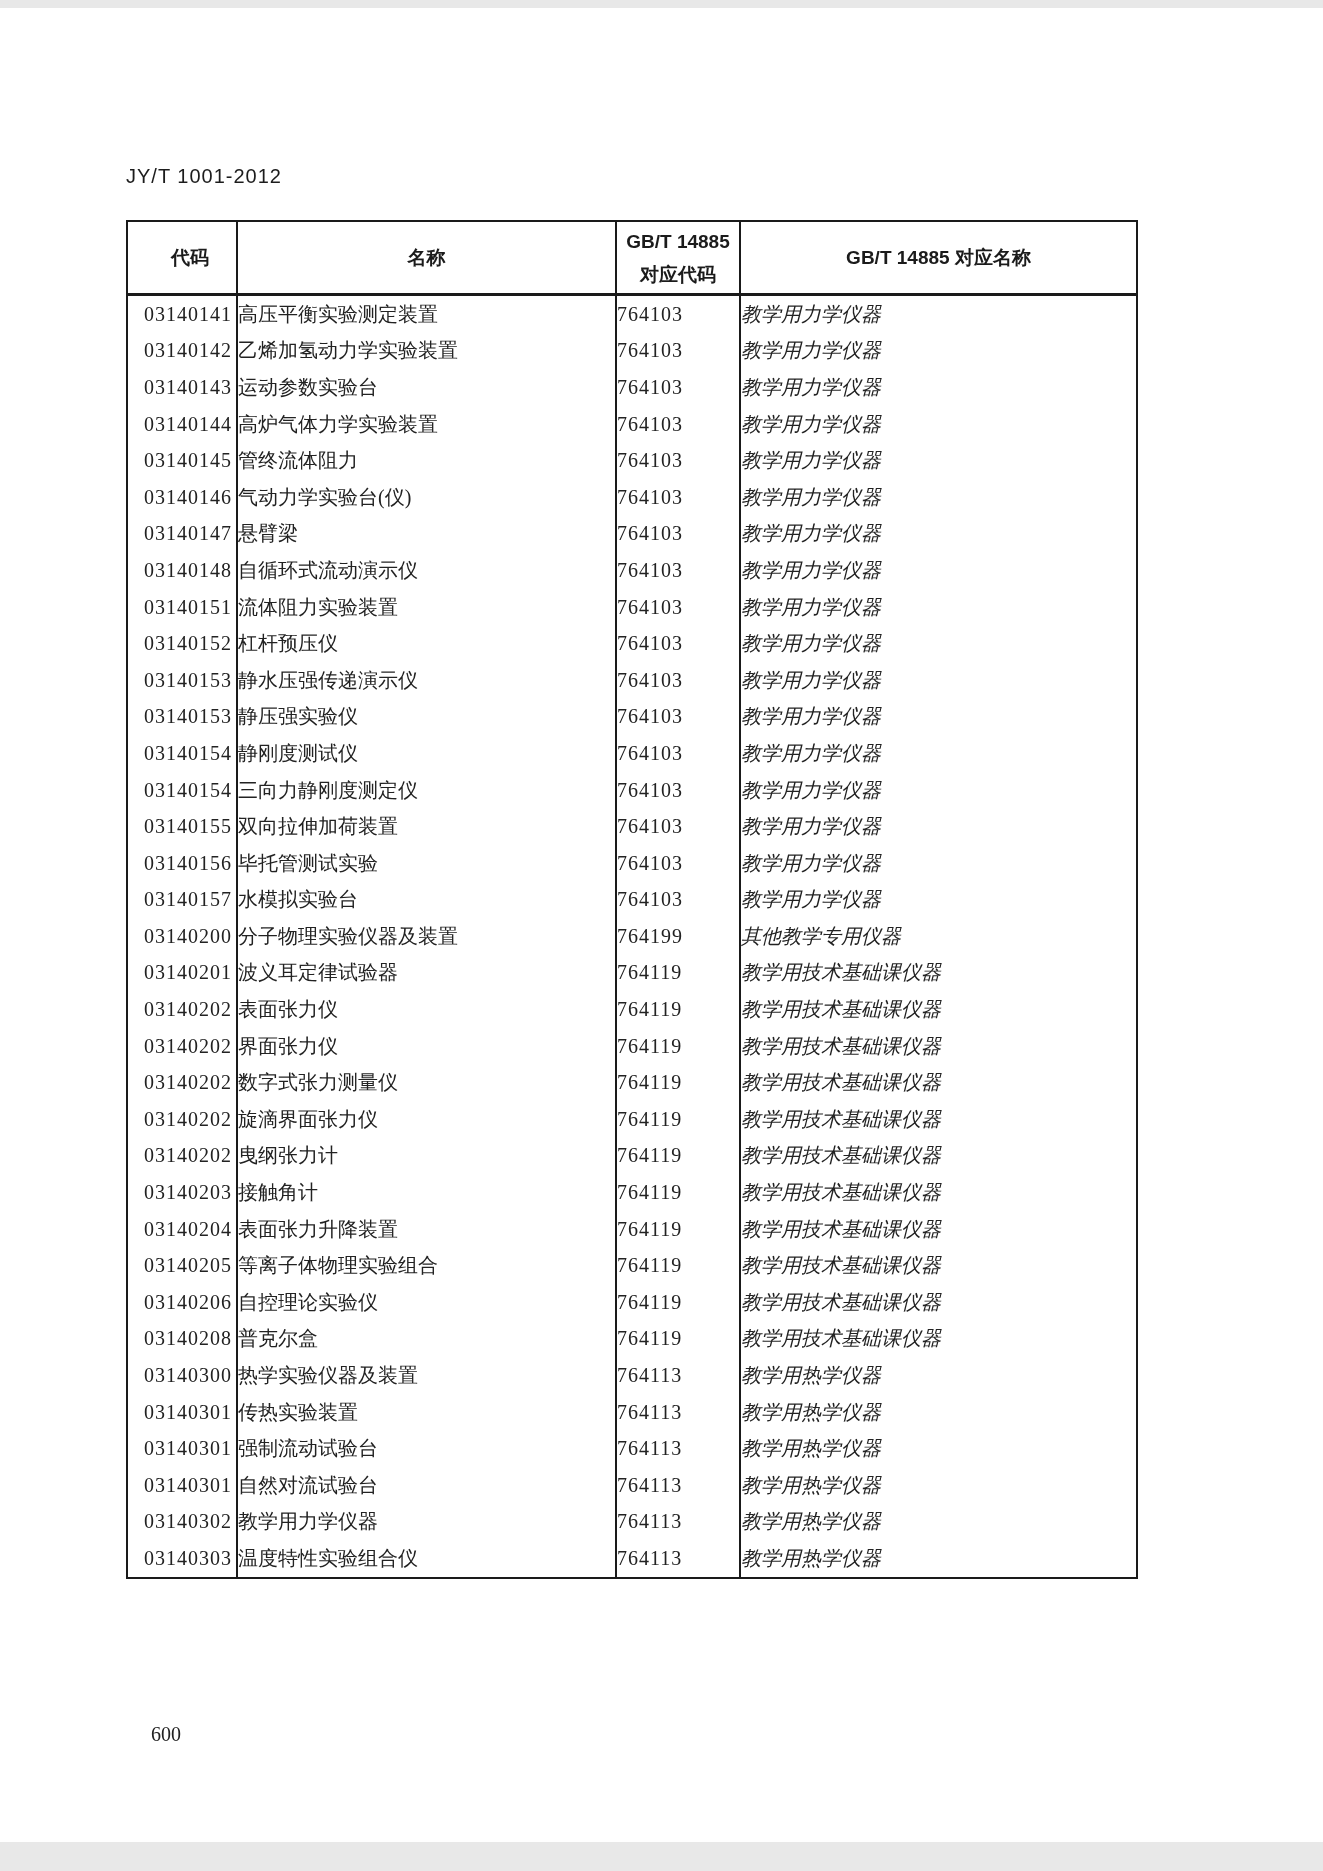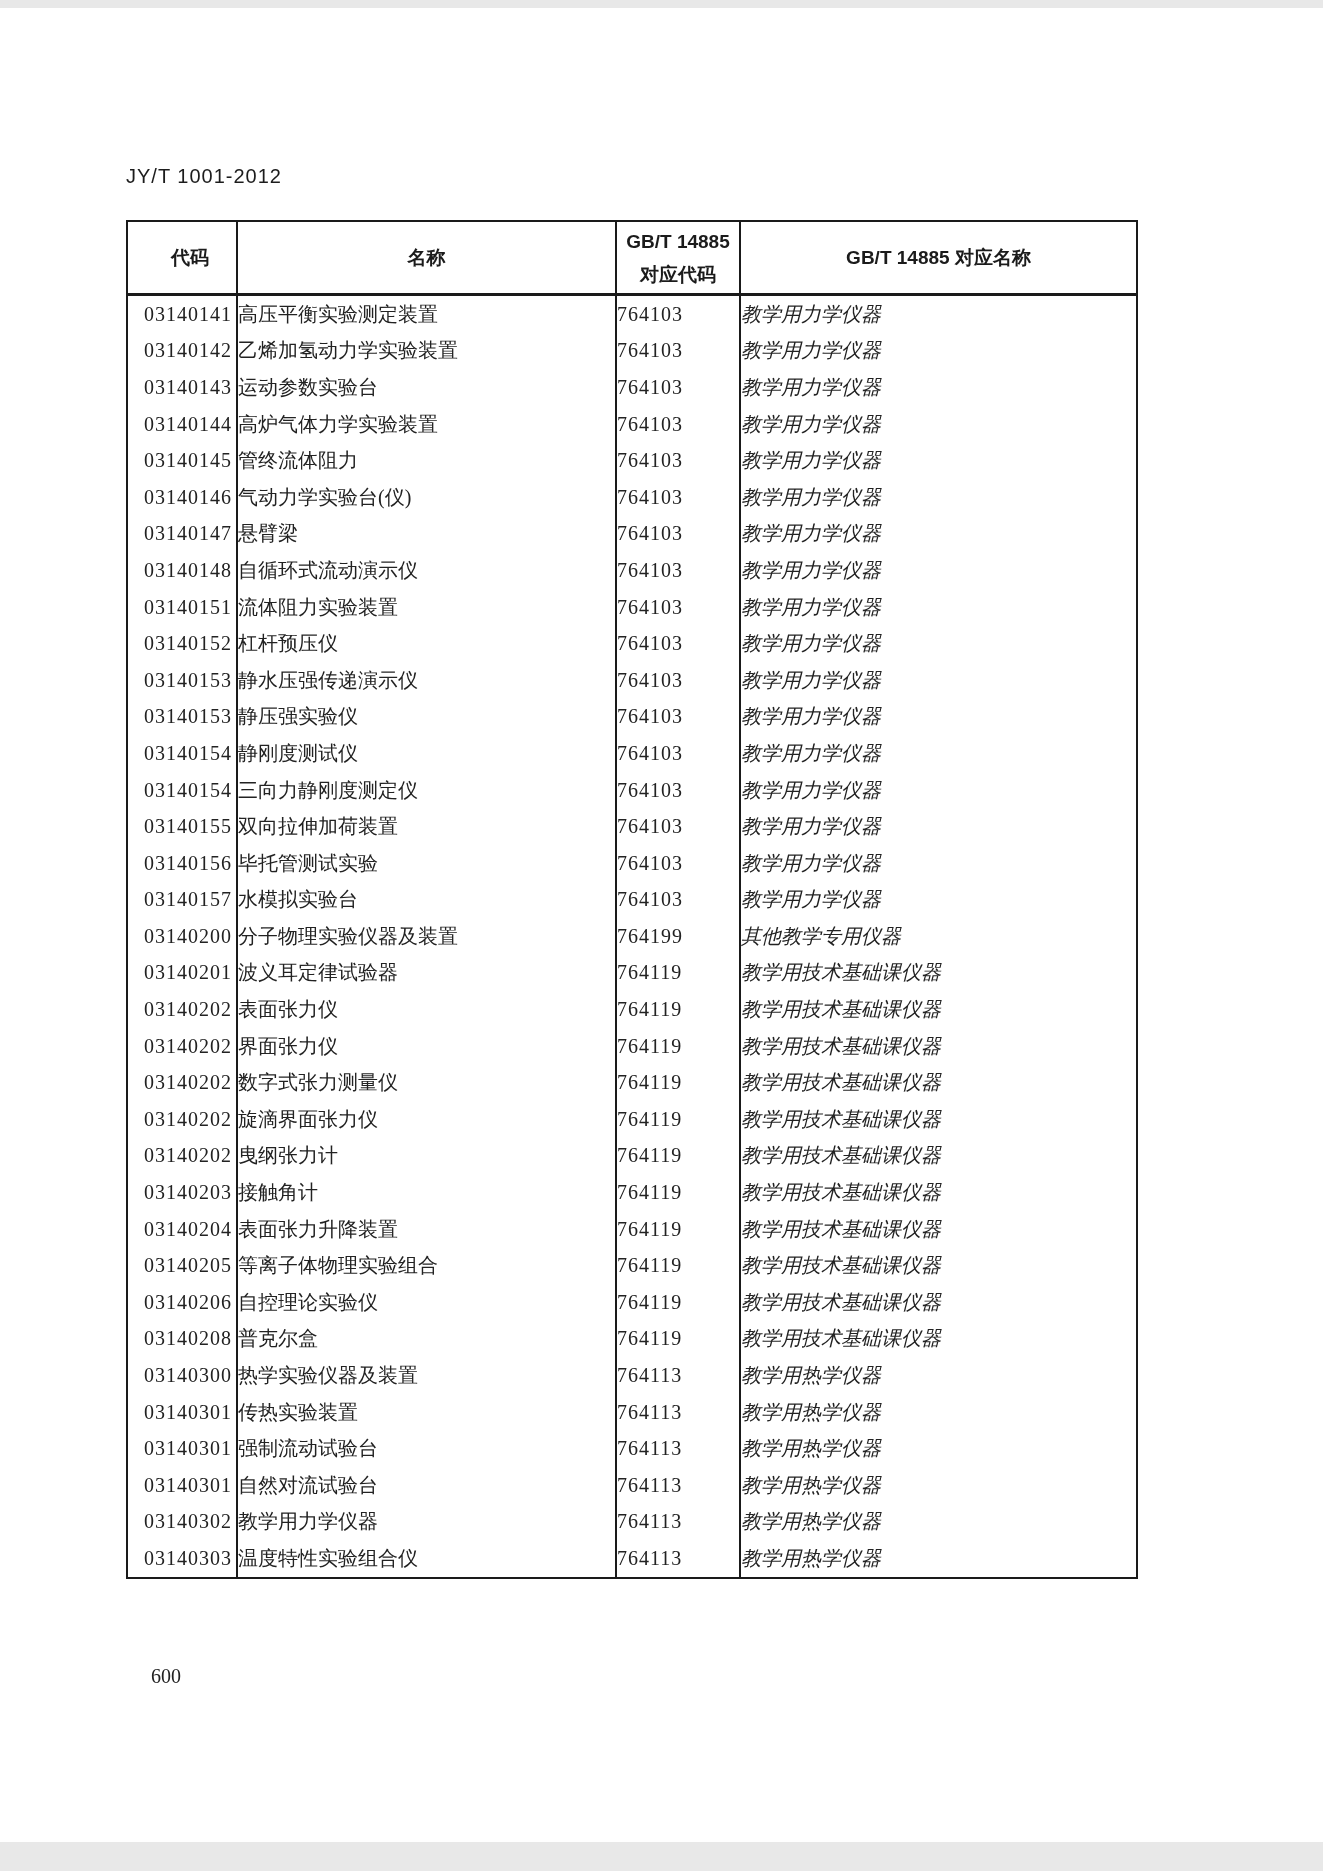--- a/index.html
+++ b/index.html
@@ -68,21 +68,21 @@
     vertical-align: middle;
     color: #222222;
   }
   td.cell-code   { padding-left: 3px; letter-spacing: 1px; }
   td.cell-name   { padding-left: 5px; }
   td.cell-gbt-code { padding-left: 4px; letter-spacing: 1px; }
   td.cell-gbt-name { padding-left: 8px; font-style: italic; }
   .page-number {
     position: absolute;
     left: 151px;
-    top: 1657px;
+    top: 1715px;
     font-family: "Liberation Serif", "DejaVu Serif", serif;
     font-size: 20px;
     color: #222222;
   }
 </style>
 </head>
 <body>
 
 <div class="page">
 

